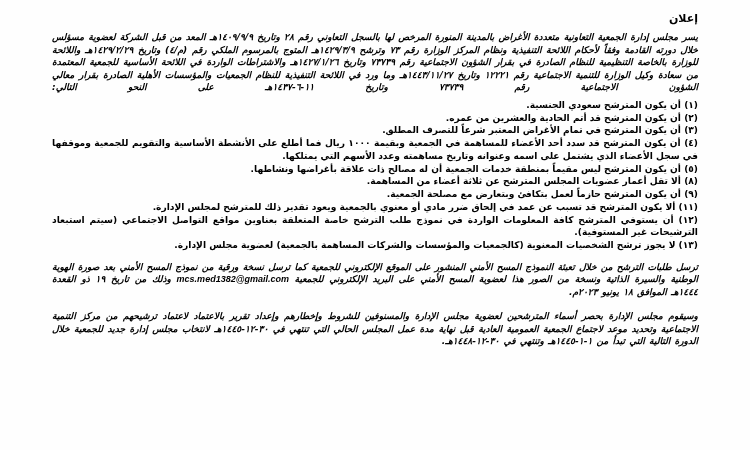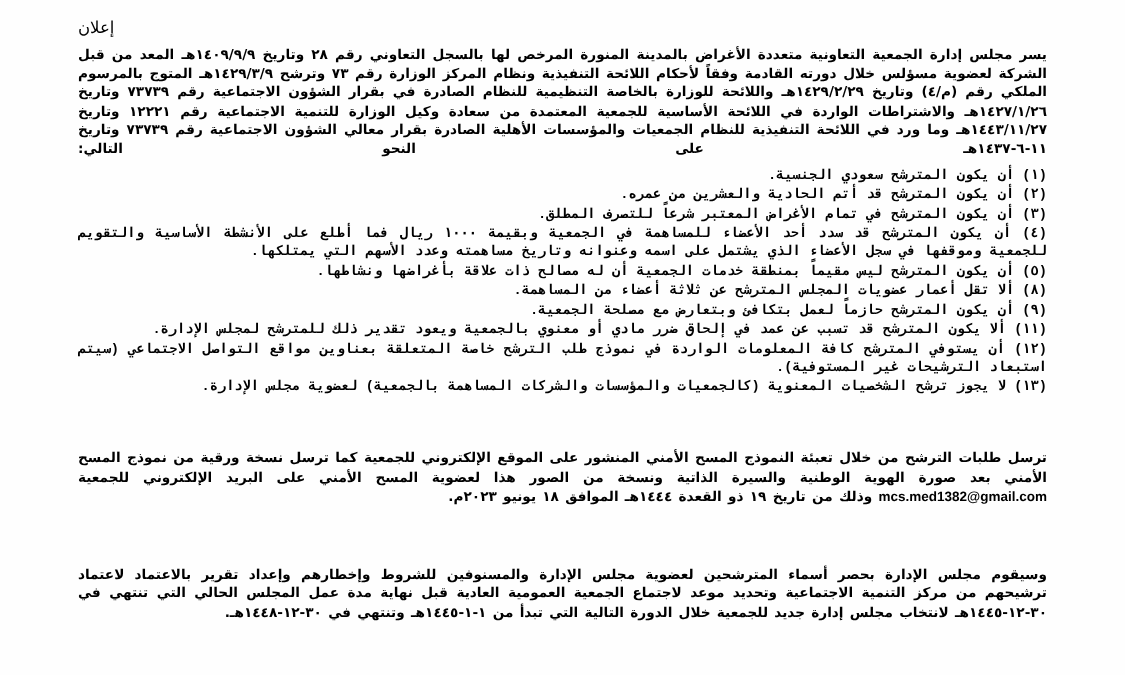--- a/index.html
+++ b/index.html
@@ -16,44 +16,43 @@
   }
   .page {
     position: relative;
     width: 750px;
     height: 450px;
     box-sizing: border-box;
     background: #fefefe;
     padding: 10px 52px 6px 52px;
   }
   .doc-title {
-    text-align: left;
+    text-align: right;
     font-size: 11px;
-    font-weight: normal;
+    font-weight: bold;
     letter-spacing: 0.5px;
     margin: 2px 0 6px 0;
   }
   .para {
     font-size: 9.1px;
     line-height: 1.38;
     text-align: justify;
     text-align-last: justify;
     font-weight: bold;
     margin: 0 0 5px 0;
     word-spacing: 1px;
+    font-style: italic;
   }
   .para.last-normal {
     text-align-last: right;
-    margin-top: 27px;
   }
   .list {
     margin: 0 0 5px 0;
     padding: 0;
     list-style: none;
-    font-family: Liberation Mono, monospace;
   }
   .list li {
     font-size: 9.1px;
     line-height: 1.36;
     font-weight: bold;
     text-align: justify;
     text-align-last: right;
     margin: 0 0 0.5px 0;
     padding: 0;
     display: block;

